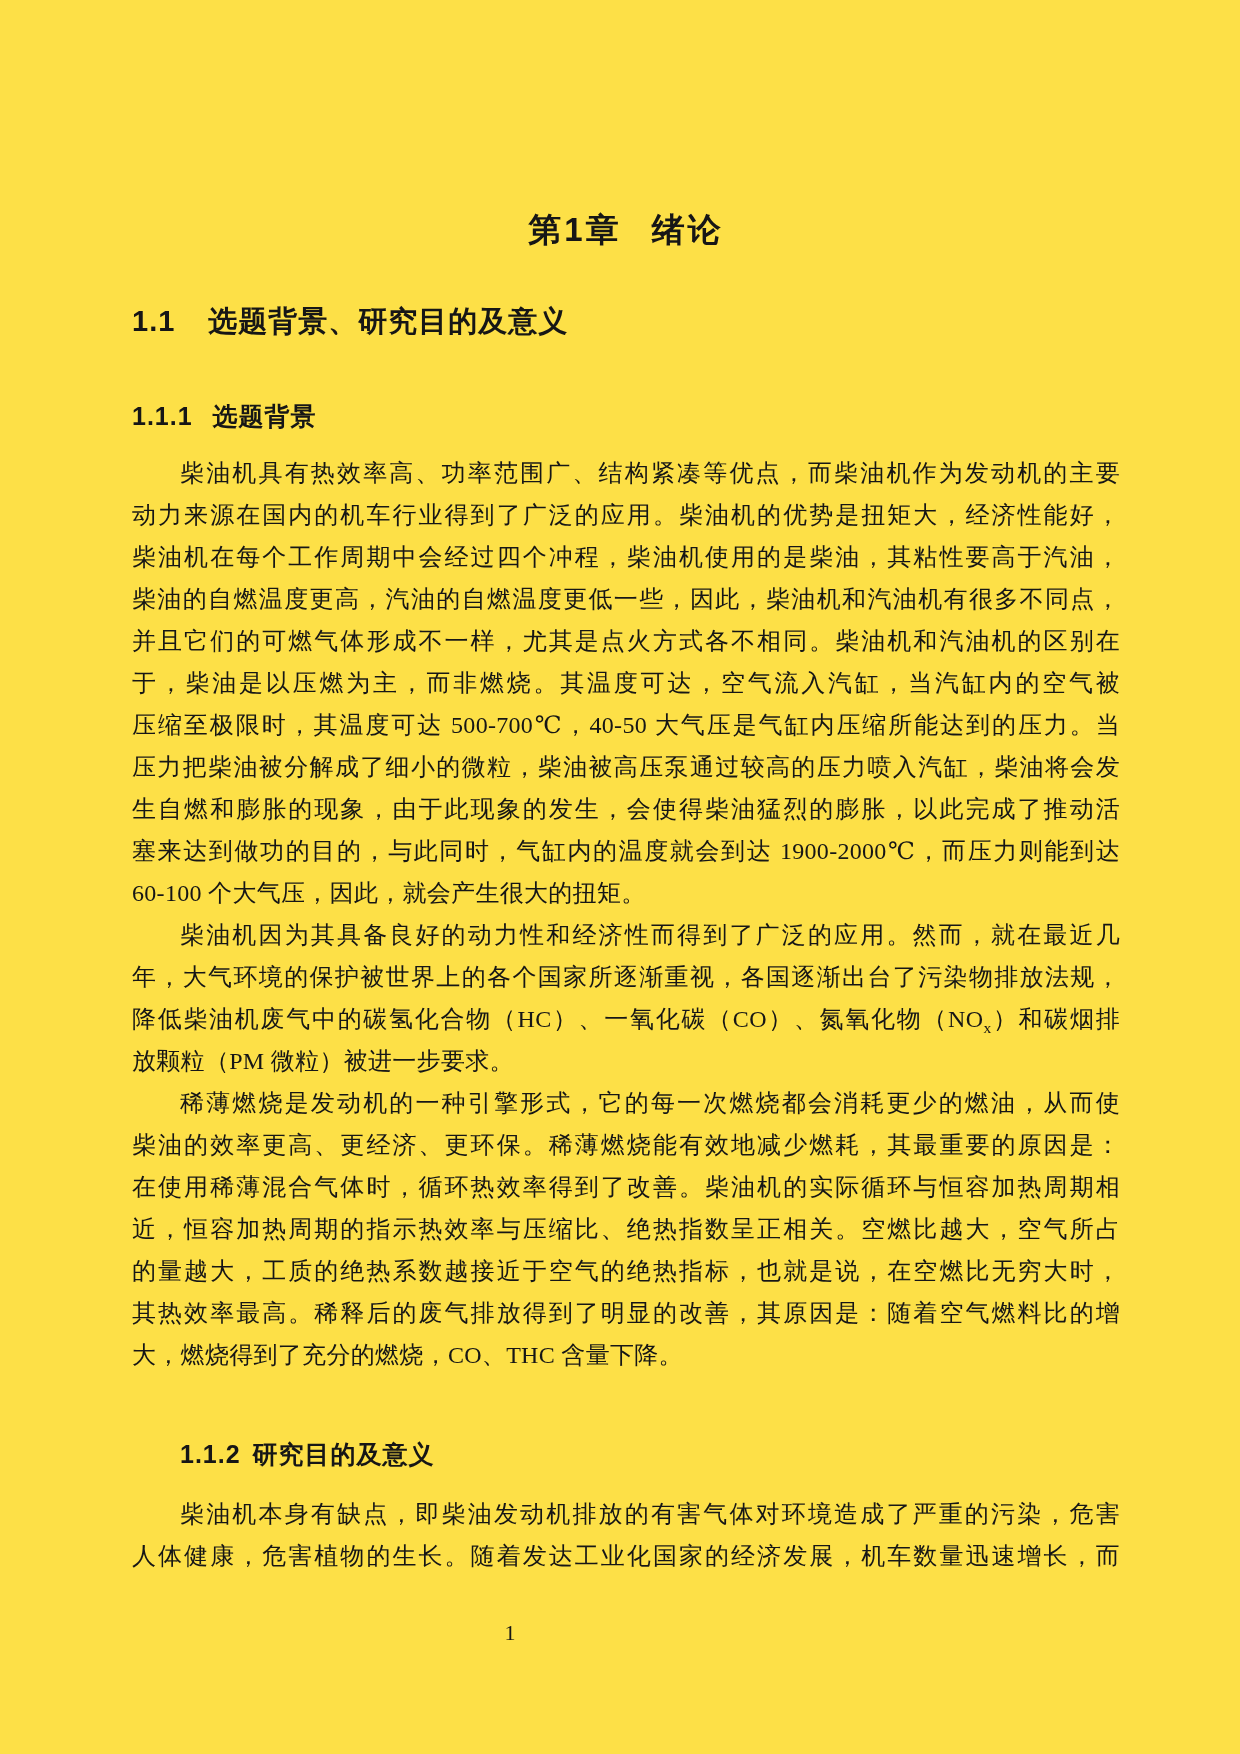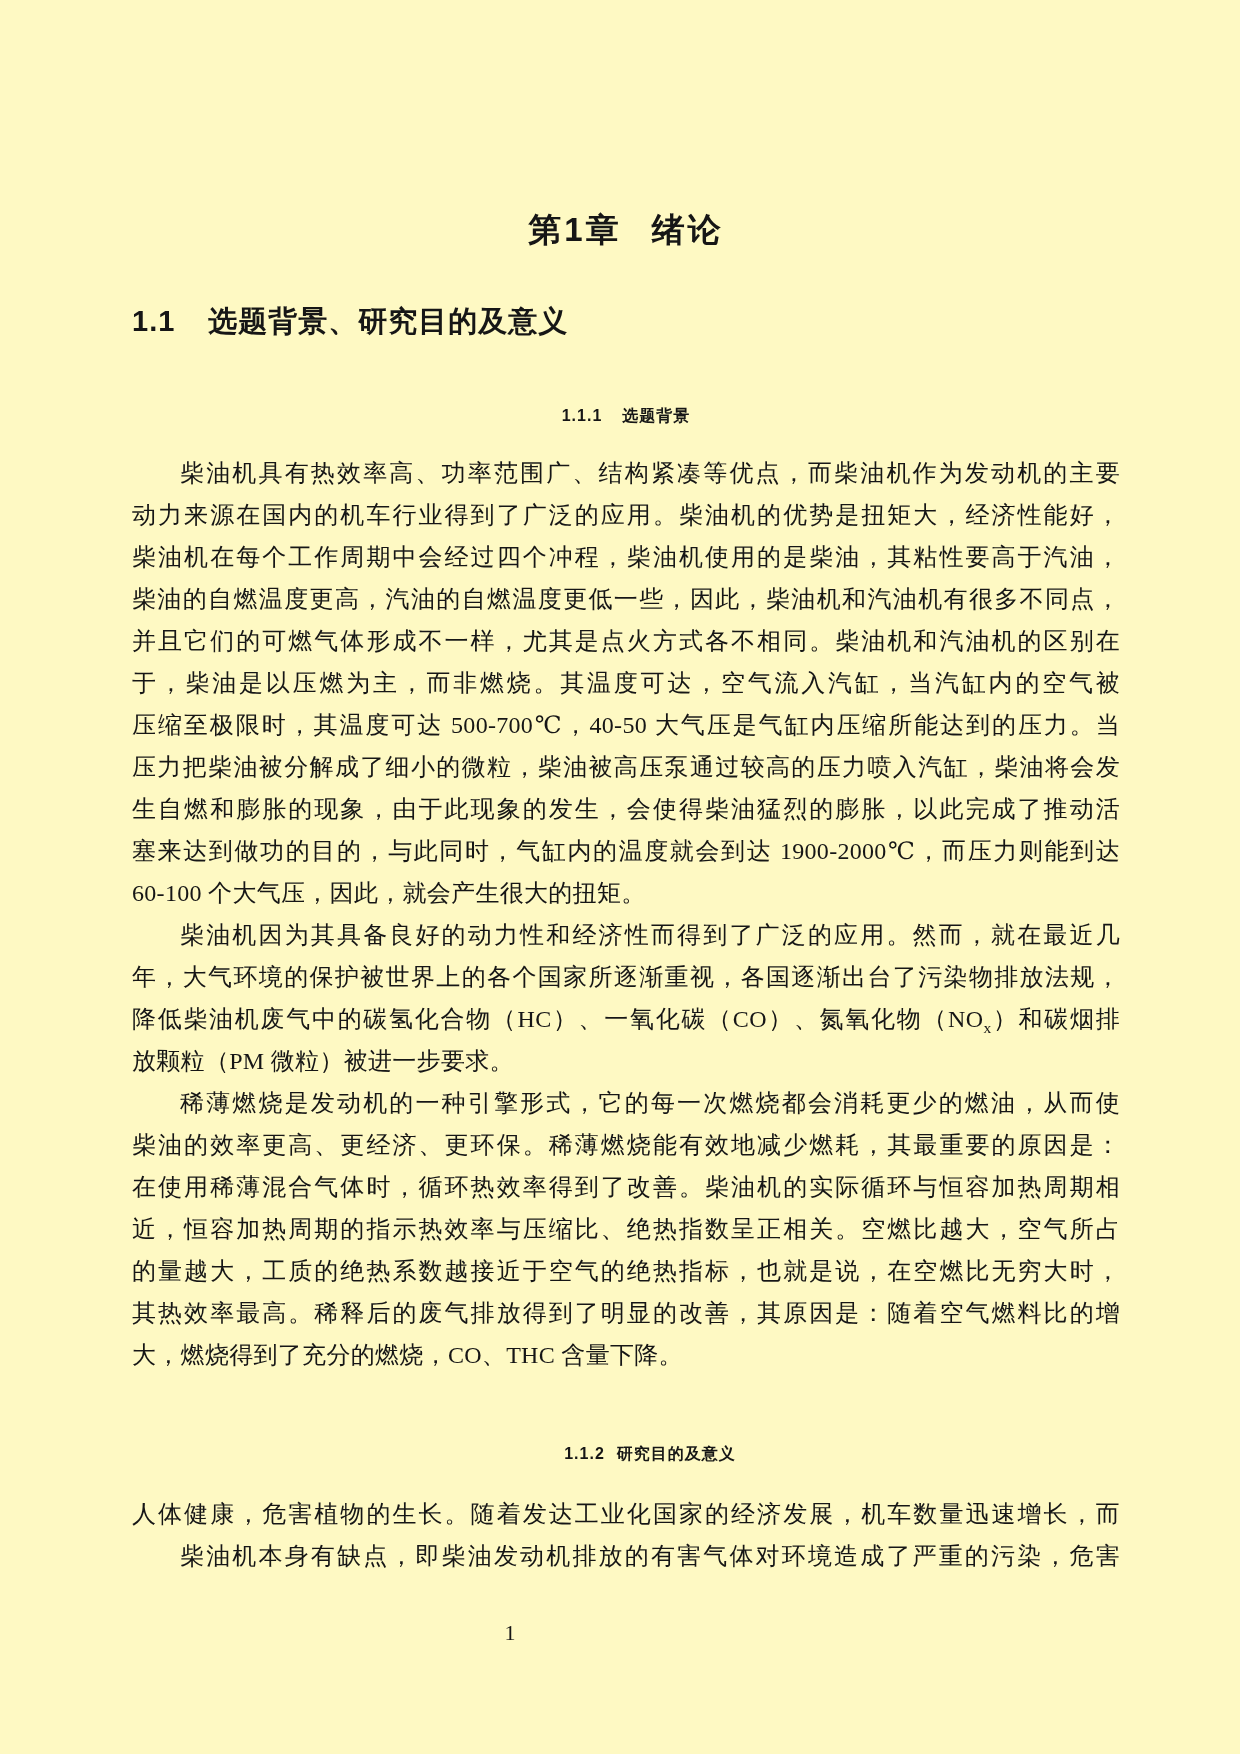--- a/index.html
+++ b/index.html
@@ -5,21 +5,21 @@
   html, body {
     margin: 0;
     padding: 0;
     background: #e8e8e8;
   }
   .page {
     position: relative;
     width: 1240px;
     height: 1754px;
     margin: 0 auto;
-    background: #fef9c3;
+    background: #fde047;
     color: #161616;
     overflow: hidden;
   }
   .content-block {
     position: absolute;
     left: 132px;
     width: 988px;
   }
   
   .chapter-title {
@@ -43,23 +43,22 @@
     font-size: 29px;
     letter-spacing: 1px;
   }
   .section-heading .num { margin-right: 33px; }
   
   .subsection-heading {
     height: 36px;
     line-height: 36px;
     font-family: "Liberation Sans", "DejaVu Sans", sans-serif;
     font-weight: 700;
-    font-size: 16px;
+    font-size: 25px;
     letter-spacing: 1px;
-    text-align: center;
   }
   .subsection-heading .num { margin-right: 20px; }
   #subsection-heading-1 { top: 398px; }
   #subsection-heading-2 { top: 1436px; }
   #subsection-heading-2 .num { margin-right: 12px; margin-left: 48px; }
   
   .body-flow {
     font-family: "Liberation Serif", "DejaVu Serif", serif;
     font-size: 24px;
   }
@@ -138,20 +137,20 @@
         <div class="line flush">大，燃烧得到了充分的燃烧，CO、THC 含量下降。</div>
       </div>
     </div>
 
   <div id="subsection-heading-2" class="content-block subsection-heading">
     <span class="num">1.1.2</span><span>研究目的及意义</span>
   </div>
 
   <div id="body-flow-2" class="content-block body-flow">
       <div class="paragraph">
+        <div class="line first">柴油机本身有缺点，即柴油发动机排放的有害气体对环境造成了严重的污染，危害</div>
         <div class="line">人体健康，危害植物的生长。随着发达工业化国家的经济发展，机车数量迅速增长，而</div>
-        <div class="line first">柴油机本身有缺点，即柴油发动机排放的有害气体对环境造成了严重的污染，危害</div>
       </div>
     </div>
 
   <div class="page-number">1</div>
 
 </div>
 
 </body></html>

